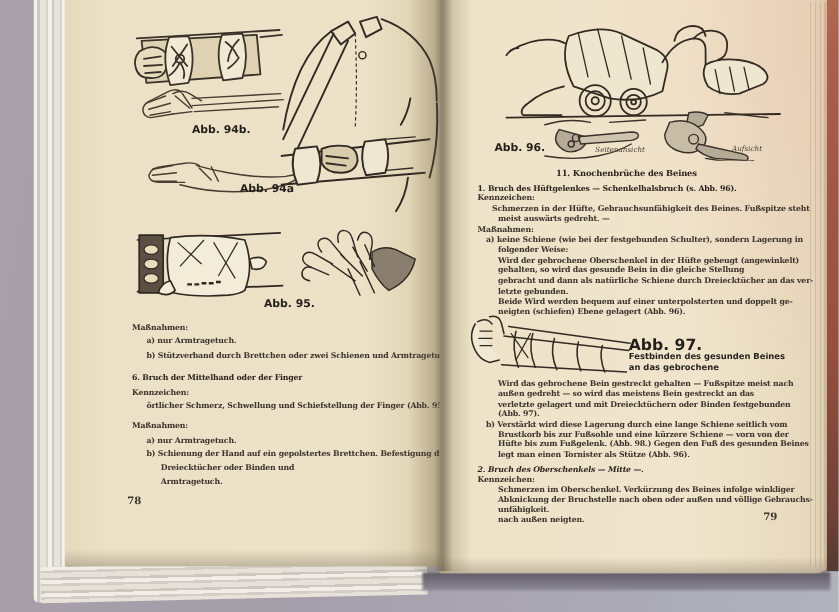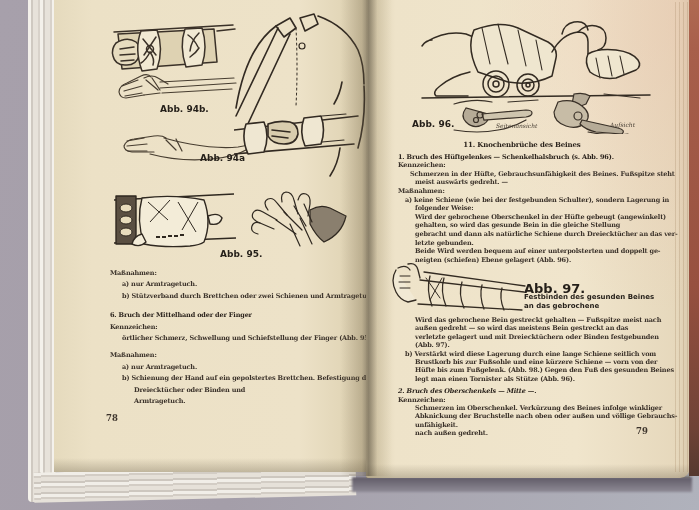--- a/index.html
+++ b/index.html
@@ -276,21 +276,21 @@
       <div class="ln i2">(Abb. 97).</div>
       <div class="ln i1">b) Verstärkt wird diese Lagerung durch eine lange Schiene seitlich vom</div>
       <div class="ln i2">Brustkorb bis zur Fußsohle und eine kürzere Schiene — vorn von der</div>
       <div class="ln i2">Hüfte bis zum Fußgelenk. (Abb. 98.) Gegen den Fuß des gesunden Beines</div>
       <div class="ln i2">legt man einen Tornister als Stütze (Abb. 96).</div>
       <div class="ln head gap4">2. Bruch des Oberschenkels — Mitte —.</div>
       <div class="ln">Kennzeichen:</div>
       <div class="ln i2">Schmerzen im Oberschenkel. Verkürzung des Beines infolge winkliger</div>
       <div class="ln i2">Abknickung der Bruchstelle nach oben oder außen und völlige Gebrauchs-</div>
       <div class="ln i2">unfähigkeit.</div>
-      <div class="ln i2">nach außen gedreht.</div>
+      <div class="ln i2">nach außen neigten.</div>
     </div>
 
     <div class="pagenum" style="left:270px;top:426px">79</div>
     <div class="page-bottom-shade"></div>
   </div>
 
   <div class="right-edge-lines"></div>
   <div class="cover-right"></div>
   <div class="gutter"></div>
 

